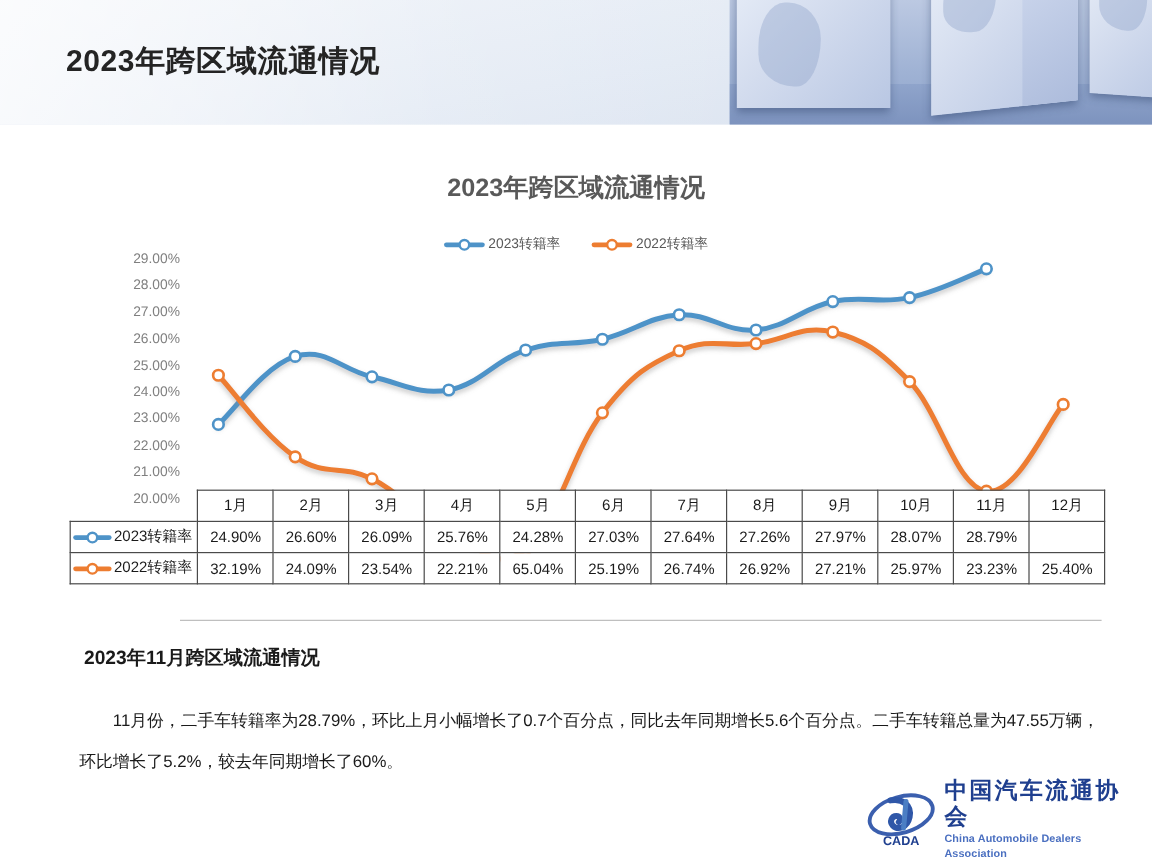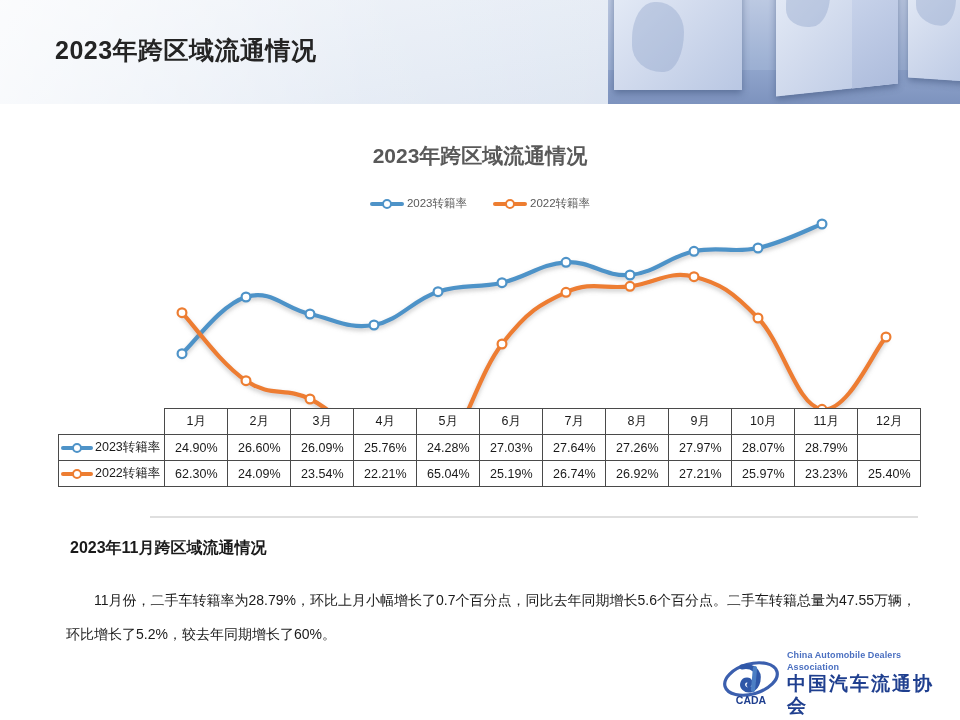--- a/index.html
+++ b/index.html
@@ -186,20 +186,32 @@
       </div>
       <div class="legend-item">
         <span class="legend-key">
           <span class="bar" style="background:#ED7D31"></span>
           <span class="dot" style="border:2px solid #ED7D31"></span>
         </span>
         <span class="legend-label">2022转籍率</span>
       </div>
     </div>
 
+    <div id="y-axis">
+        <div class="y-tick" style="top: -8px;">29.00%</div>
+        <div class="y-tick" style="top: 14.2222px;">28.00%</div>
+        <div class="y-tick" style="top: 36.4444px;">27.00%</div>
+        <div class="y-tick" style="top: 58.6667px;">26.00%</div>
+        <div class="y-tick" style="top: 80.8889px;">25.00%</div>
+        <div class="y-tick" style="top: 103.111px;">24.00%</div>
+        <div class="y-tick" style="top: 125.333px;">23.00%</div>
+        <div class="y-tick" style="top: 147.556px;">22.00%</div>
+        <div class="y-tick" style="top: 169.778px;">21.00%</div>
+        <div class="y-tick" style="top: 192px;">20.00%</div>
+      </div>
 
     <div id="plot">
       <svg id="plot-svg" width="960" height="320">
         <defs>
           <filter id="lineshadow" x="-20%" y="-20%" width="140%" height="160%">
             <feDropShadow dx="0" dy="2.5" stdDeviation="2" flood-color="#888" flood-opacity="0.45"></feDropShadow>
           </filter>
         </defs>
         <line id="x-axis-line" x1="150" y1="309" x2="918" y2="309" stroke="#bfbfbf" stroke-width="1"></line>
         <g id="series-layer">
@@ -282,21 +294,21 @@
         <tr>
           <td class="rowhead">
             <span class="rh-inner">
               <span class="rh-key">
                 <span class="bar" style="background:#ED7D31"></span>
                 <span class="dot" style="border:2px solid #ED7D31"></span>
               </span>
               <span class="rh-text">2022转籍率</span>
             </span>
           </td>
-          <td class="mcell">62.30%</td>
+          <td class="mcell">32.19%</td>
           <td class="mcell">24.09%</td>
           <td class="mcell">23.54%</td>
           <td class="mcell">22.21%</td>
           <td class="mcell">65.04%</td>
           <td class="mcell">25.19%</td>
           <td class="mcell">26.74%</td>
           <td class="mcell">26.92%</td>
           <td class="mcell">27.21%</td>
           <td class="mcell">25.97%</td>
           <td class="mcell">23.23%</td>
@@ -311,18 +323,18 @@
   <div id="footer-logo">
     <div id="logo-mark">
       <svg width="58" height="48" viewBox="0 0 58 48">
         <ellipse cx="29" cy="20" rx="27" ry="15" fill="none" stroke="#3b5fae" stroke-width="3.2" transform="rotate(-16 29 20)"></ellipse>
         <path d="M20 8 C30 6 38 12 36 22 C34 31 26 33 22 29 C19 26 21 21 25 21 C28 21 29 24 27 26" fill="none" stroke="#2f57a8" stroke-width="5" stroke-linecap="round"></path>
         <path d="M33 9 L31 31" stroke="#4b7ec4" stroke-width="4.2" stroke-linecap="round"></path>
         <text x="29" y="45" font-size="10.5" font-weight="bold" fill="#1f3f8f" text-anchor="middle" font-family="'Liberation Sans', sans-serif">CADA</text>
       </svg>
     </div>
     <div id="logo-text">
+      <div id="logo-cn">中国汽车流通协会</div>
       <div id="logo-en">China Automobile Dealers Association</div>
-      <div id="logo-cn">中国汽车流通协会</div>
     </div>
   </div>
 
 </div>
 
 </body></html>

